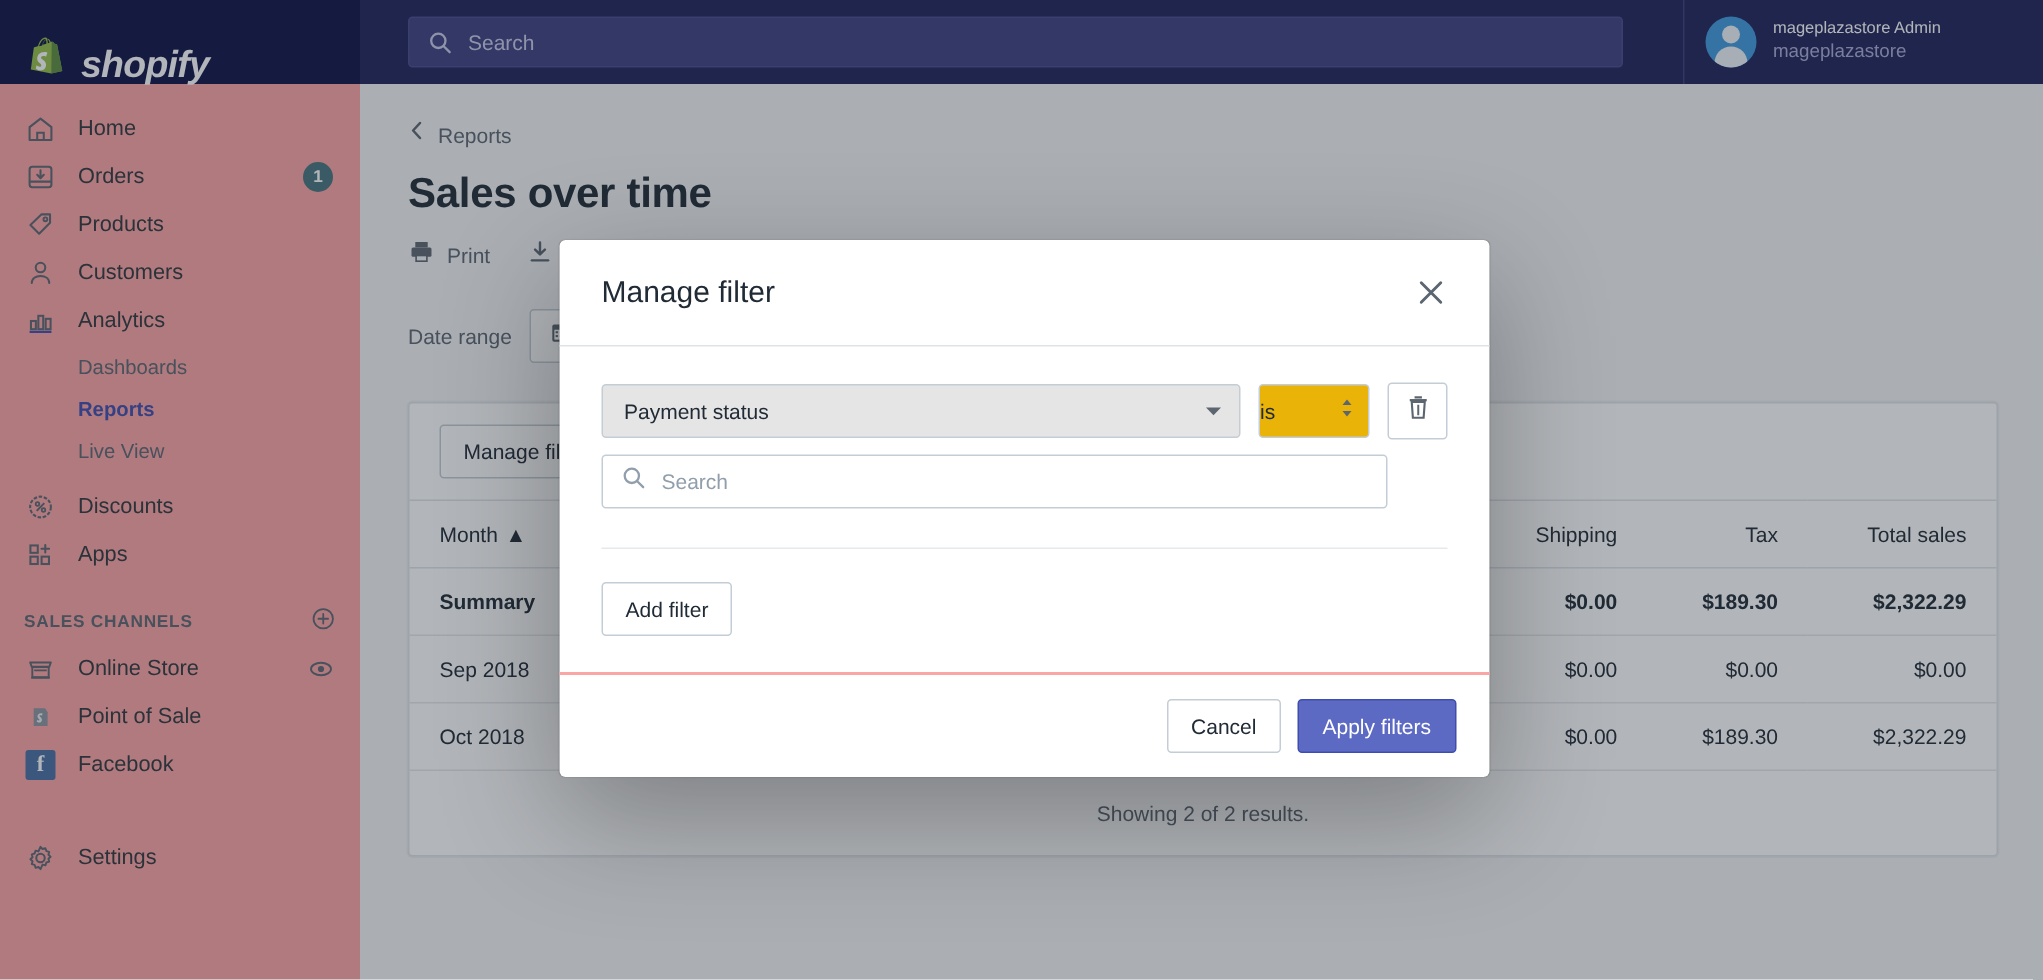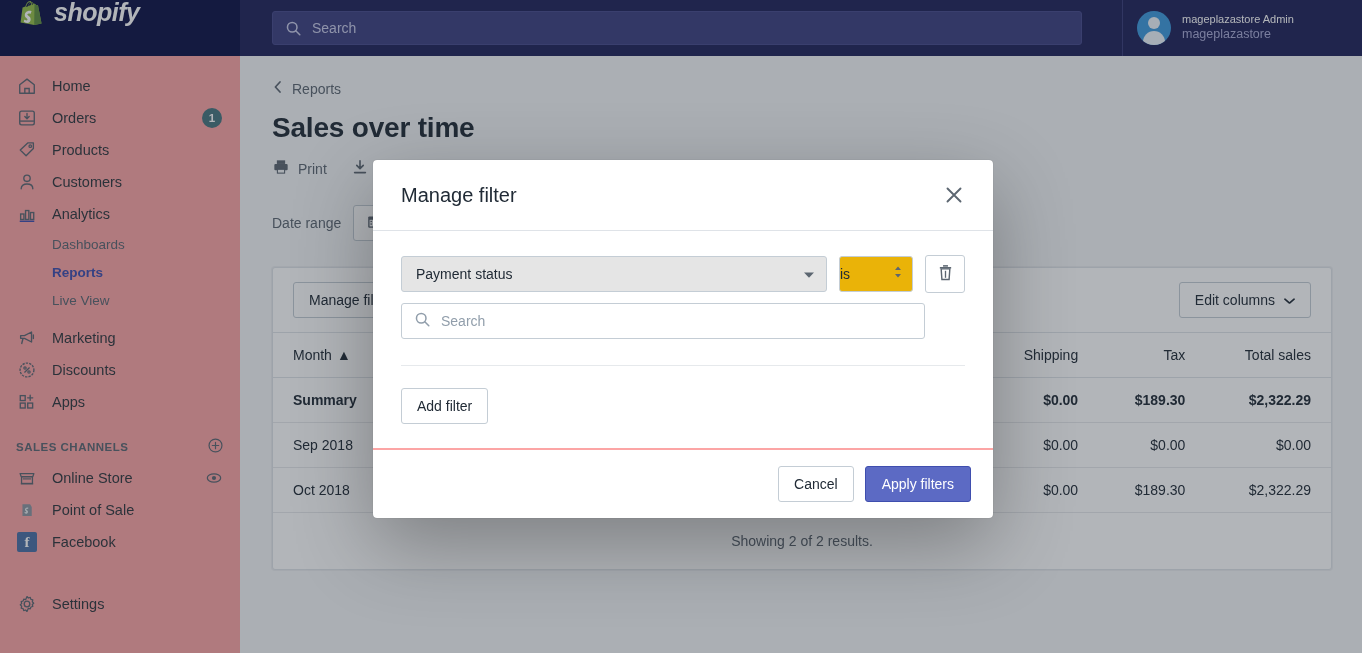--- a/index.html
+++ b/index.html
@@ -11,21 +11,21 @@
   }
   .app { position: relative; width: 1362px; height: 653px; }
 
   
   .topbar {
     position: absolute; top: 0; left: 0; width: 1362px; height: 56px;
     background: #1f2259; display: flex; align-items: center; z-index: 5;
   }
   .topbar-logo {
     width: 240px; height: 56px; background: #0d1145;
-    display: flex; align-items: flex-start; padding-left: 16px;
+    display: flex; align-items: flex-end; padding-left: 16px;
   }
   .logo-bag { width: 30px; height: 32px; margin-right: 8px; }
   .logo-word {
     color: #ffffff; font-size: 25px; font-style: italic; font-weight: 700;
     letter-spacing: -0.5px; line-height: 1;
   }
   .topbar-mid { flex: 1; padding: 0 32px; }
   .search-box {
     height: 34px; background: #3d4080; border: 1px solid #474a8d;
     border-radius: 3px; display: flex; align-items: center; padding: 0 12px;
@@ -277,30 +277,20 @@
     </div>
     <div class="subnav active">
       <span>Reports</span>
     </div>
     <div class="subnav">
       <span>Live View</span>
     </div>
 
     <div class="sp-8"></div>
 
-    <div class="nav-item">
-      <span class="nav-icon">
-        <svg width="20" height="20" viewBox="0 0 22 22">
-            <path d="M4 8.4h4.2L16 4.4v11l-7.8-4H4z" fill="none" stroke="#5c6671" stroke-width="1.5" stroke-linejoin="round"></path>
-            <path d="M6.6 11.6 5.2 17" fill="none" stroke="#5c6671" stroke-width="1.5" stroke-linecap="round"></path>
-            <path d="M18 7.6v4" stroke="#5c6671" stroke-width="1.5" stroke-linecap="round"></path>
-          </svg>
-      </span>
-      <span class="nav-label">Marketing</span>
-    </div>
 
     <div class="nav-item">
       <span class="nav-icon">
         <svg width="20" height="20" viewBox="0 0 22 22">
             <circle cx="11" cy="11" r="7.6" fill="none" stroke="#5c6671" stroke-width="1.5" stroke-dasharray="2.6 1.2"></circle>
             <circle cx="8.8" cy="8.8" r="1.3" fill="none" stroke="#5c6671" stroke-width="1.3"></circle>
             <circle cx="13.2" cy="13.2" r="1.3" fill="none" stroke="#5c6671" stroke-width="1.3"></circle>
             <line x1="8.2" y1="13.8" x2="13.8" y2="8.2" stroke="#5c6671" stroke-width="1.4"></line>
           </svg>
       </span>
@@ -434,28 +424,20 @@
               <rect x="5.2" y="12.2" width="1.8" height="1.6" fill="#5c6671"></rect>
               <rect x="8.4" y="12.2" width="1.8" height="1.6" fill="#5c6671"></rect>
             </svg>
         </span>
       </div>
     </div>
 
     <div class="card">
       <div class="card-top">
         <button class="btn">Manage fil</button>
-        <button class="btn">
-          <span>Edit columns</span>
-          <span>
-            <svg width="11" height="8" viewBox="0 0 12 8">
-                <path d="M1 2l5 4.2L11 2" fill="none" stroke="#212b36" stroke-width="1.8" stroke-linecap="round" stroke-linejoin="round"></path>
-              </svg>
-          </span>
-        </button>
       </div>
 
       <table>
         <thead>
           <tr>
             <th class="c0">
               <span>Month</span><span class="sort-caret">▲</span>
             </th>
             <th>Orders</th>
             <th>Gross sales</th>

